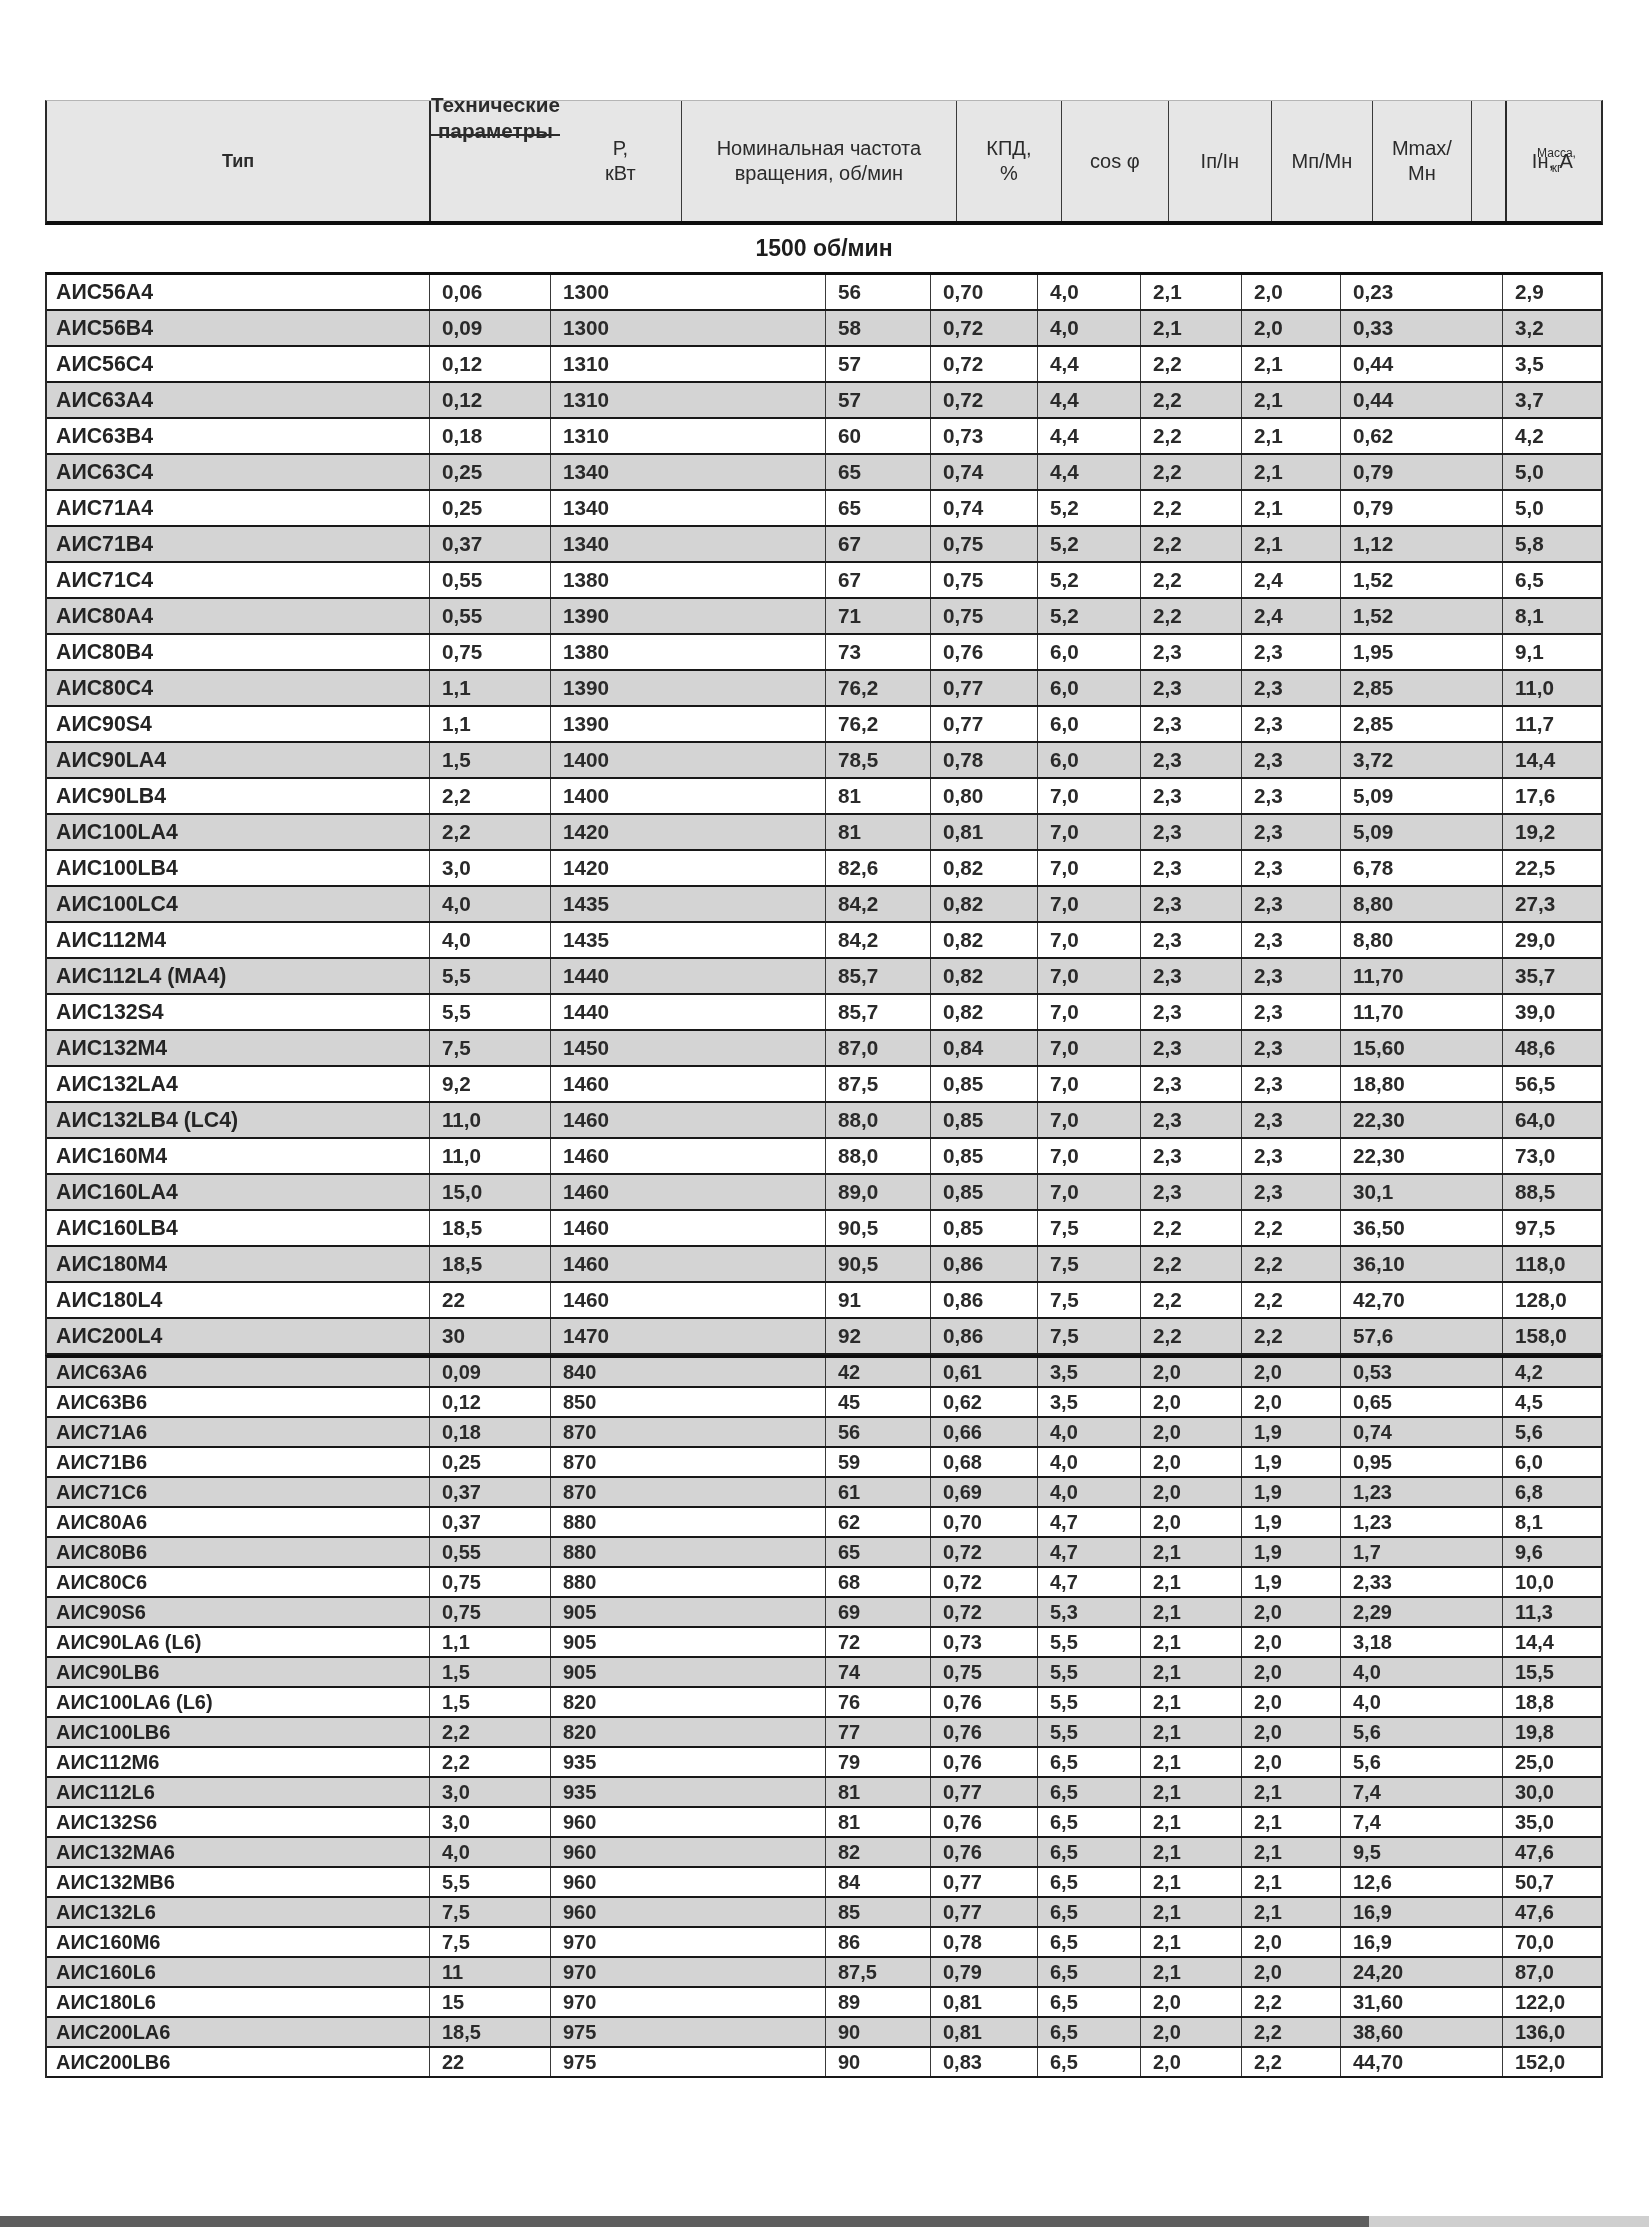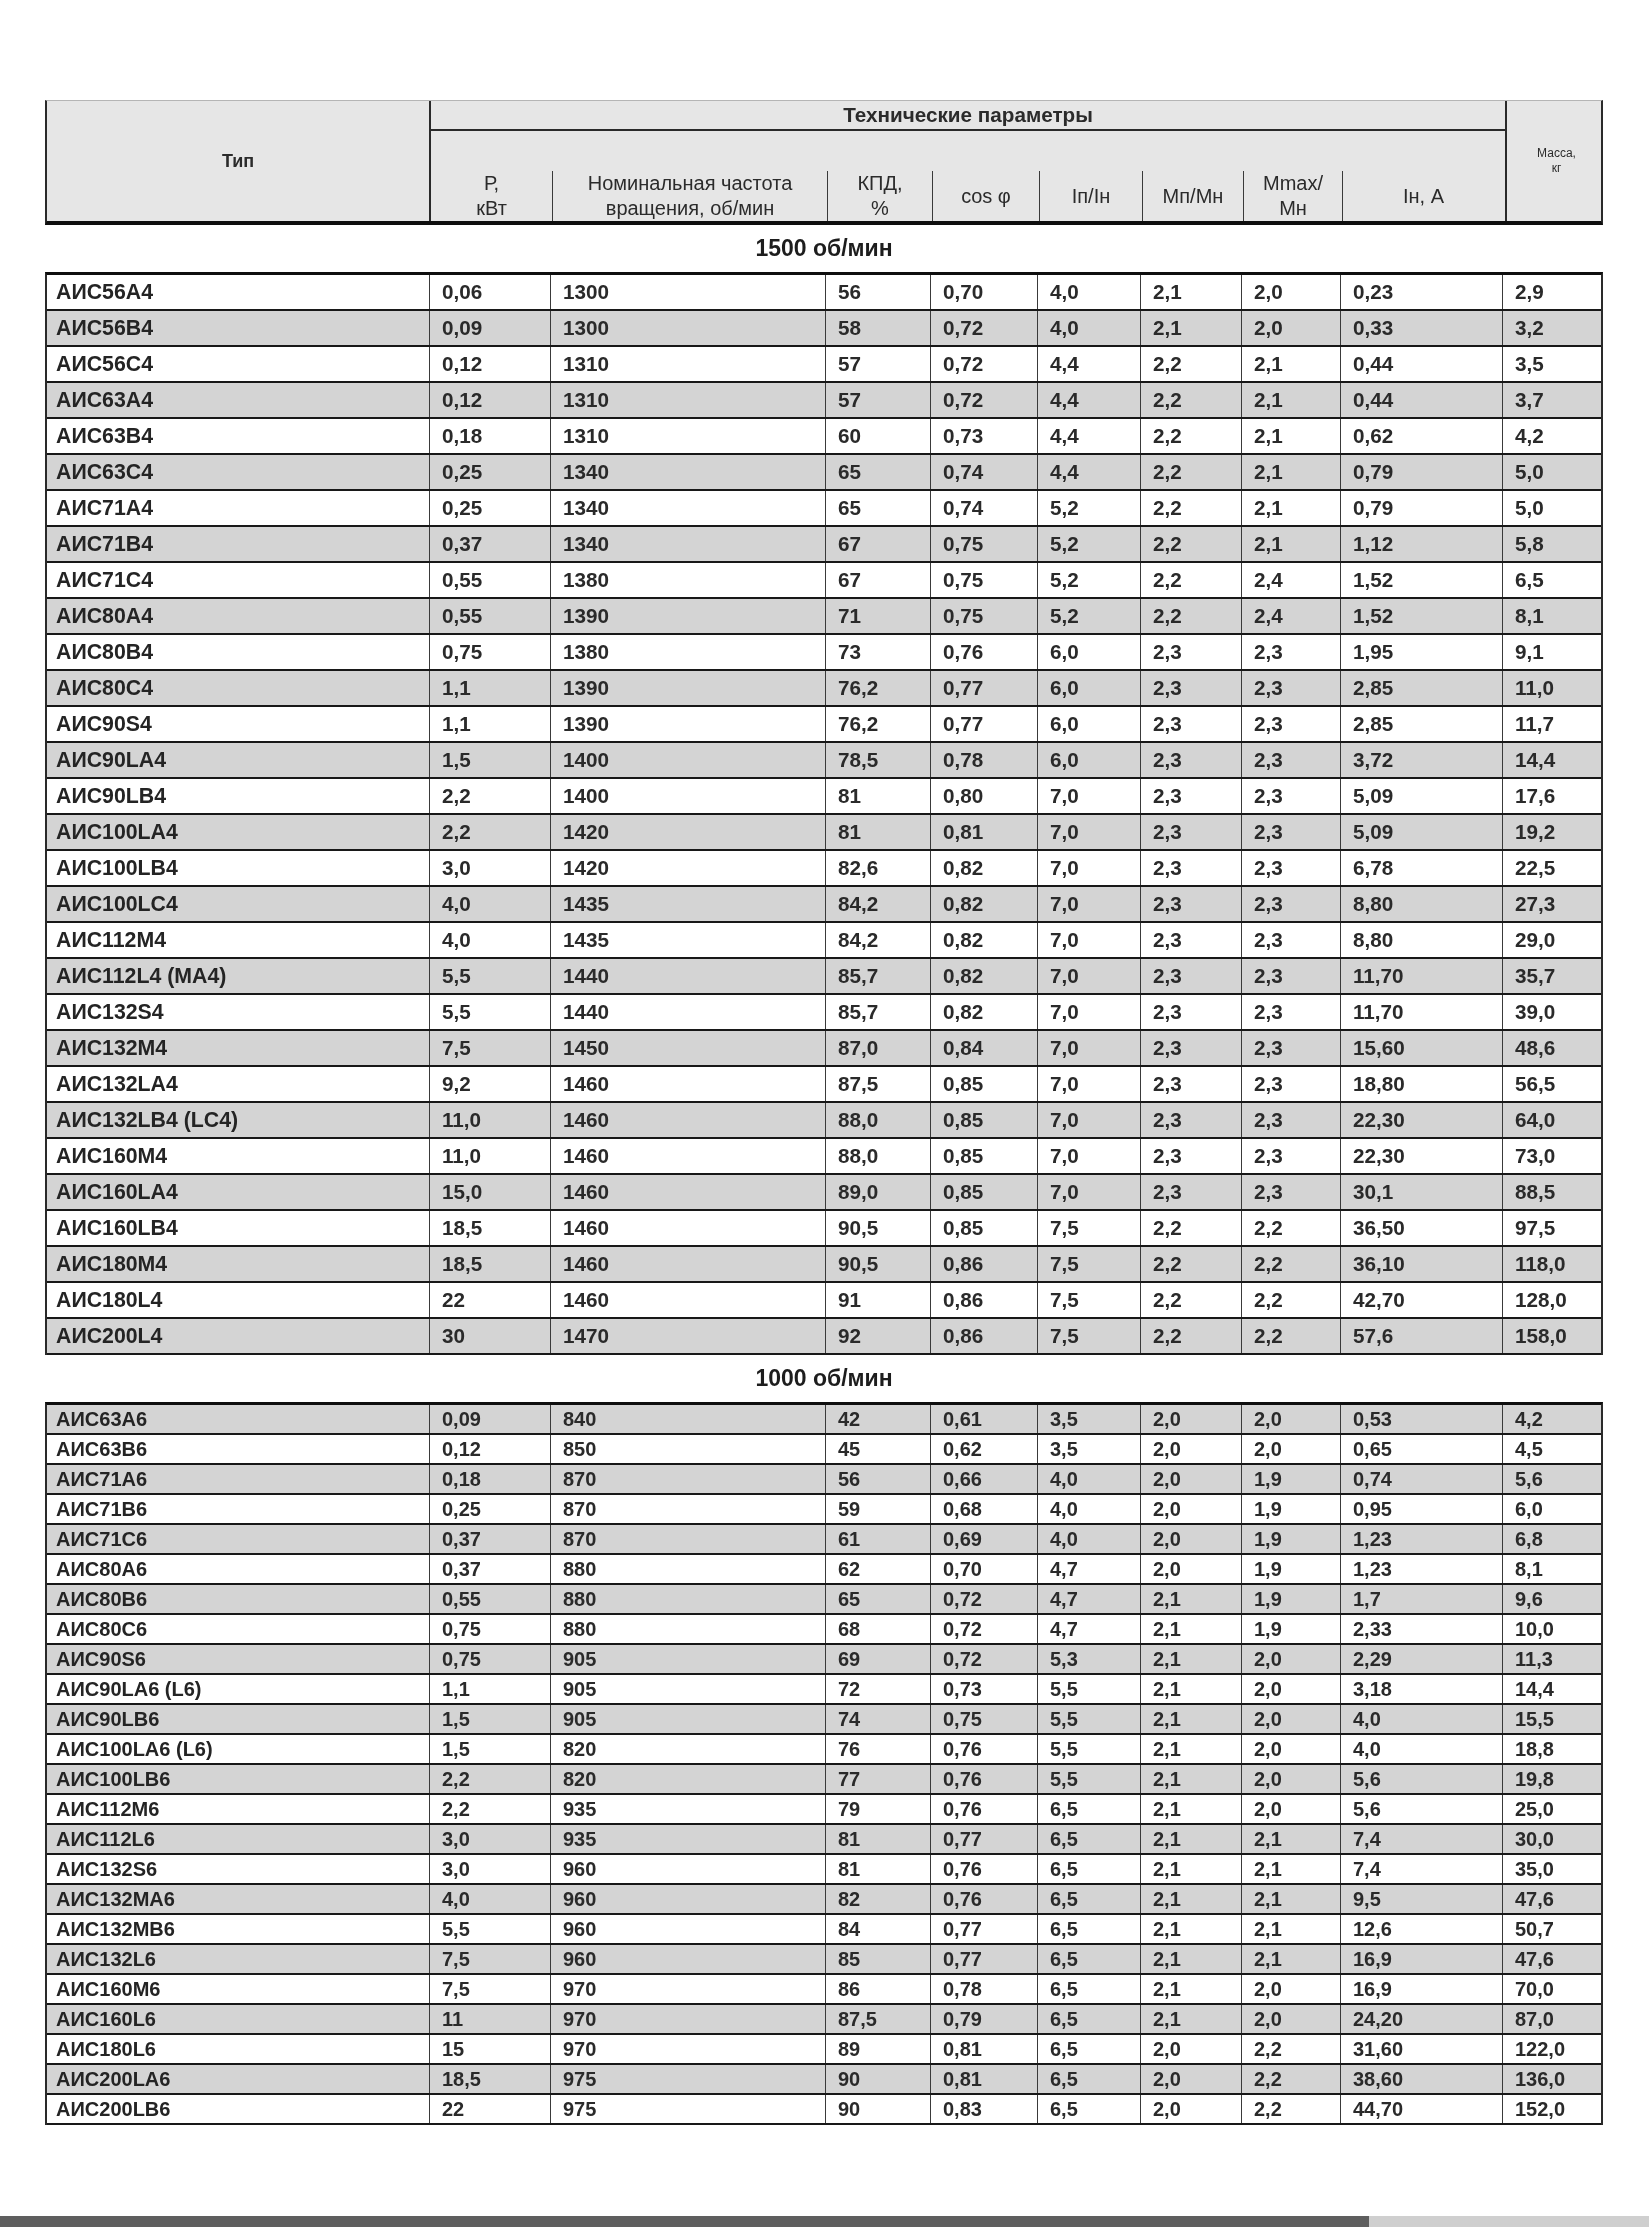--- a/index.html
+++ b/index.html
@@ -21,21 +21,21 @@
     border-top:0.7px solid #b5b5b5;
     border-bottom:4px solid #0e0e0e;
     box-sizing:border-box;
   }
   .th{
     display:flex;align-items:center;justify-content:center;text-align:center;
     white-space:pre-line;color:#2b2b2b;font-size:12px;line-height:1.25;
     box-sizing:border-box;
   }
   .th-type{grid-column:1;grid-row:1/3;font-weight:700;font-size:18px;border-right:2px solid #2a2a2a;}
-  .tech-wrap{grid-column:2;grid-row:1/3;display:flex;flex-direction:column;box-sizing:border-box;gap:40px;}
+  .tech-wrap{grid-column:2;grid-row:1/3;display:flex;box-sizing:border-box;}
   .th-tech{height:35px;font-weight:700;font-size:20.7px;border-bottom:2px solid #2a2a2a;box-sizing:border-box;display:flex;align-items:center;justify-content:center;}
   .subrow{flex:1;display:grid;grid-template-columns:121px 275px 105px 107px 103px 101px 99px 162px;}
   .hcell{
     display:flex;align-items:center;justify-content:center;text-align:center;
     white-space:pre-line;color:#2b2b2b;font-size:20px;line-height:1.25;box-sizing:border-box;
   }
   .th-mass{grid-column:3;grid-row:1/3;border-left:2px solid #2a2a2a;}
   .bl{border-left:1.3px solid #3a3a3a;}
 
   
@@ -454,21 +454,20 @@
           <div class="cell bl">1470</div>
           <div class="cell bl">92</div>
           <div class="cell bl">0,86</div>
           <div class="cell bl">7,5</div>
           <div class="cell bl">2,2</div>
           <div class="cell bl">2,2</div>
           <div class="cell bl">57,6</div>
           <div class="cell bl">158,0</div>
         </div>
       </div>
-      <div class="section-title">1000 об/мин</div>
       <div class="tbody s1">
         <div class="row shaded">
           <div class="cell type">АИС63А6</div>
           <div class="cell bl">0,09</div>
           <div class="cell bl">840</div>
           <div class="cell bl">42</div>
           <div class="cell bl">0,61</div>
           <div class="cell bl">3,5</div>
           <div class="cell bl">2,0</div>
           <div class="cell bl">2,0</div>

